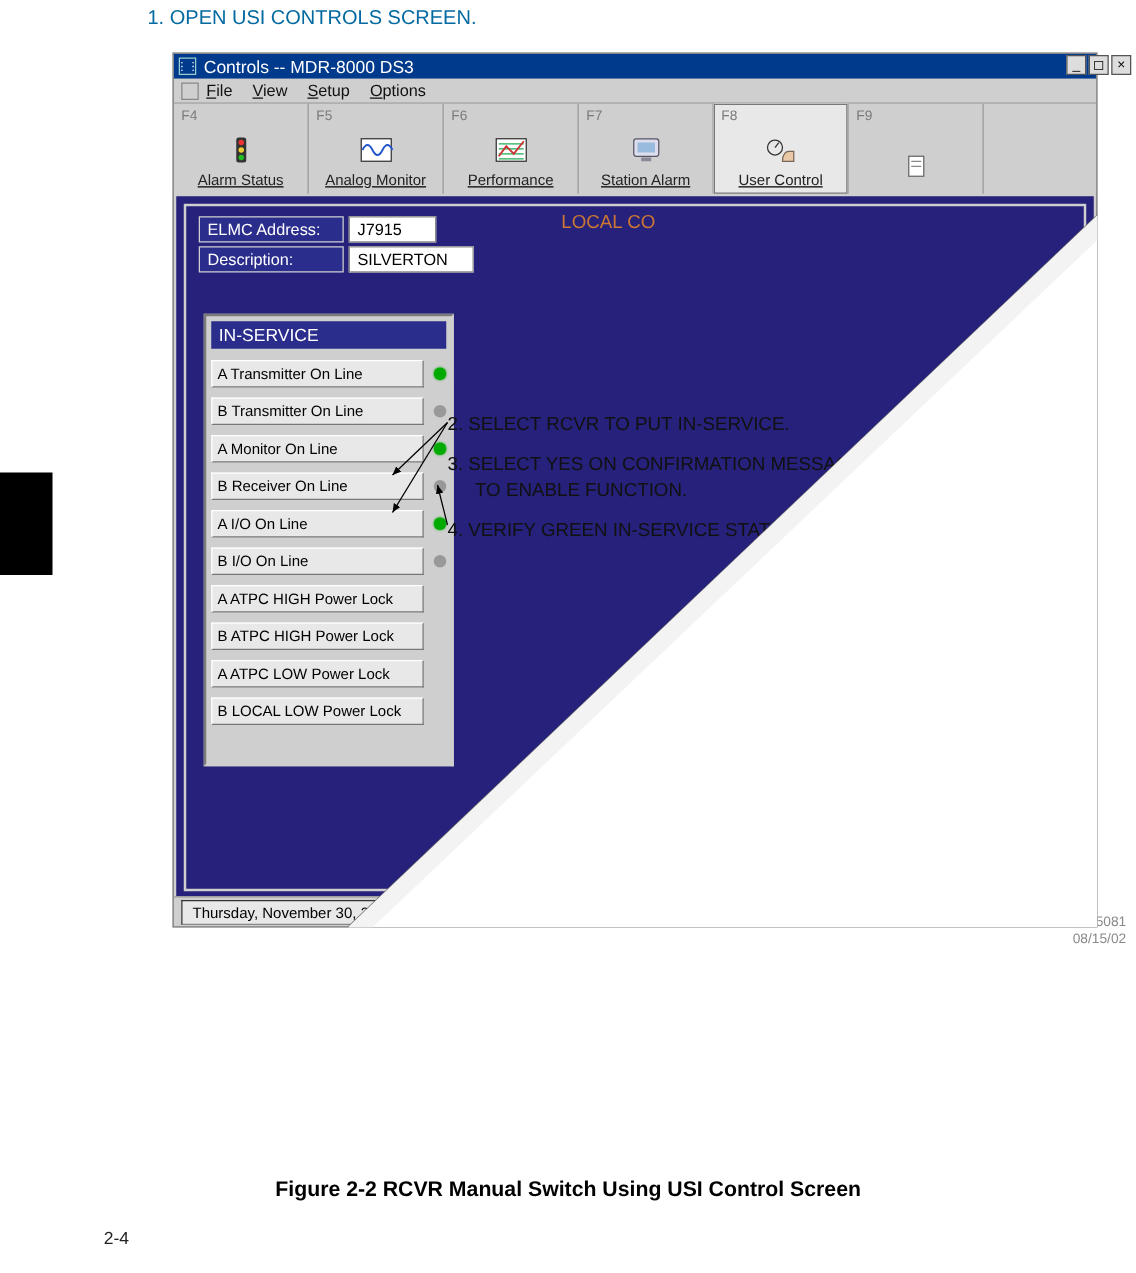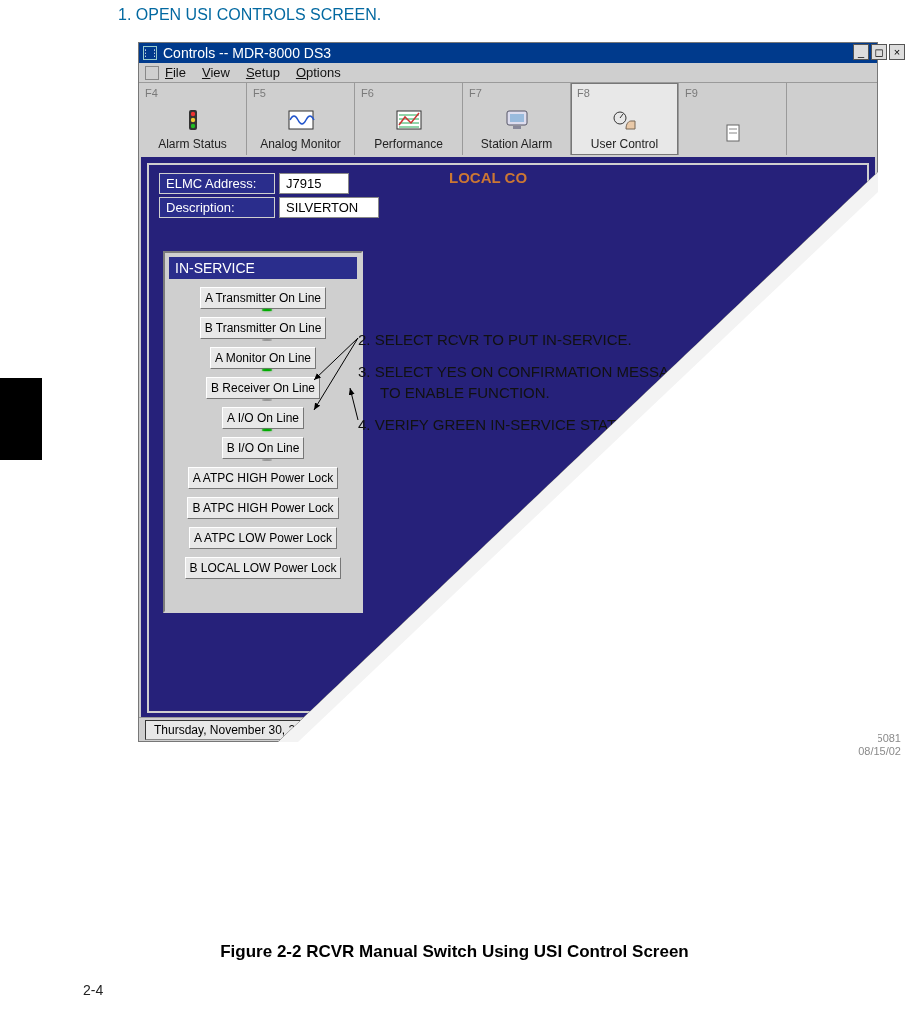--- a/index.html
+++ b/index.html
@@ -24,40 +24,40 @@
   .titlebar .win-icon { width:14px; height:14px; background:#003a8c; border:1px solid #9cc; margin-right:6px; display:flex; align-items:center; justify-content:center; font-size:9px; }
   .win-btns { position:absolute; right:4px; top:44px; display:flex; gap:2px; z-index:6; }
   .win-btns span { width:16px; height:16px; border:1px solid #555; background:#ddd; display:flex; align-items:center; justify-content:center; font-size:11px; line-height:1; }
 
   .menubar { height:20px; background:#cfcfcf; display:flex; align-items:center; gap:16px; padding-left:6px; font-size:13px; color:#111; border-bottom:1px solid #9a9a9a; }
   .menubar .lead-icon { width:14px; height:14px; border:1px solid #888; margin-right:-10px; }
   .menubar span.mnu { cursor:default; }
   .menubar span.mnu u { text-decoration:underline; }
 
   .toolbar { height:72px; background:#cfcfcf; display:flex; }
-  .tool { width:108px; border-right:1px solid #9a9a9a; display:flex; flex-direction:column; align-items:center; justify-content:flex-end; padding-bottom:4px; position:relative; }
+  .tool { width:108px; border-right:1px solid #9a9a9a; display:flex; flex-direction:column; align-items:center; justify-content:flex-end; padding-bottom:4px; position:relative;text-decoration:underline; }
   .tool .fkey { position:absolute; left:6px; top:4px; font-size:11px; color:#7a7a7a; }
   .tool .icon { width:28px; height:22px; margin-bottom:6px; display:flex; align-items:center; justify-content:center; }
   .tool .lbl { font-size:12px; color:#222; }
   .tool.selected { background:#e8e8e8; box-shadow: inset 0 0 0 1px #777; }
 
   .icon svg { width:28px; height:22px; }
 
   .content { position:relative; height: calc(100% - 20px - 20px - 72px - 24px); background:#26217a; margin:2px; }
   .content-inner { position:absolute; inset:6px; border:2px solid #cfcfcf; }
 
-  .hdr-local { position:absolute; left:300px; top:4px; color:#c73; font-size:15px; font-weight:bold; }
+  .hdr-local { position:absolute; left:300px; top:4px; color:#c73; font-size:15px; font-weight:normal; }
 
   .field-row { position:absolute; display:flex; align-items:center; height:20px; }
   .field-label { background:#2a2d8c; color:#fff; font-size:13px; padding:2px 6px; border:1px solid #cfcfcf; width:116px; text-align:left; }
   .field-value { background:#fff; font-size:13px; padding:2px 6px; border:1px solid #888; margin-left:4px; min-width:70px; }
 
   .panel { position:absolute; left:14px; top:66px; width:200px; border:2px inset #cfcfcf; background:#cfcfcf; padding:0 4px 24px 4px;margin-top:20px; }
   .panel-title { background:#2a2d8c; color:#fff; font-size:14px; padding:3px 6px; margin:4px 0 8px 0; }
-  .row { display:flex; align-items:center; height:24px; margin-bottom:6px;flex-direction:column; }
+  .row { display:flex; align-items:center; height:24px; margin-bottom:6px; }
   .row .btn { flex:1; background:#e8e8e8; border-top:1px solid #fff; border-left:1px solid #fff; border-right:1px solid #777; border-bottom:1px solid #777; font-size:12px; padding:3px 4px; }
   .row .dot { width:10px; height:10px; border-radius:50%; margin-left:8px; background:#999; }
   .row .dot.on { background:#0a0; box-shadow:0 0 2px #0a0; }
 
   .statusbar { position:absolute; left:0; right:0; bottom:0; height:24px; background:#cfcfcf; border-top:1px solid #9a9a9a; display:flex; align-items:center; padding-left:6px; }
   .status-field { background:#e8e8e8; border:1px inset #888; font-size:12px; padding:2px 8px; }
 
   
   .fold { position:absolute; pointer-events:none; z-index:5; }
 

